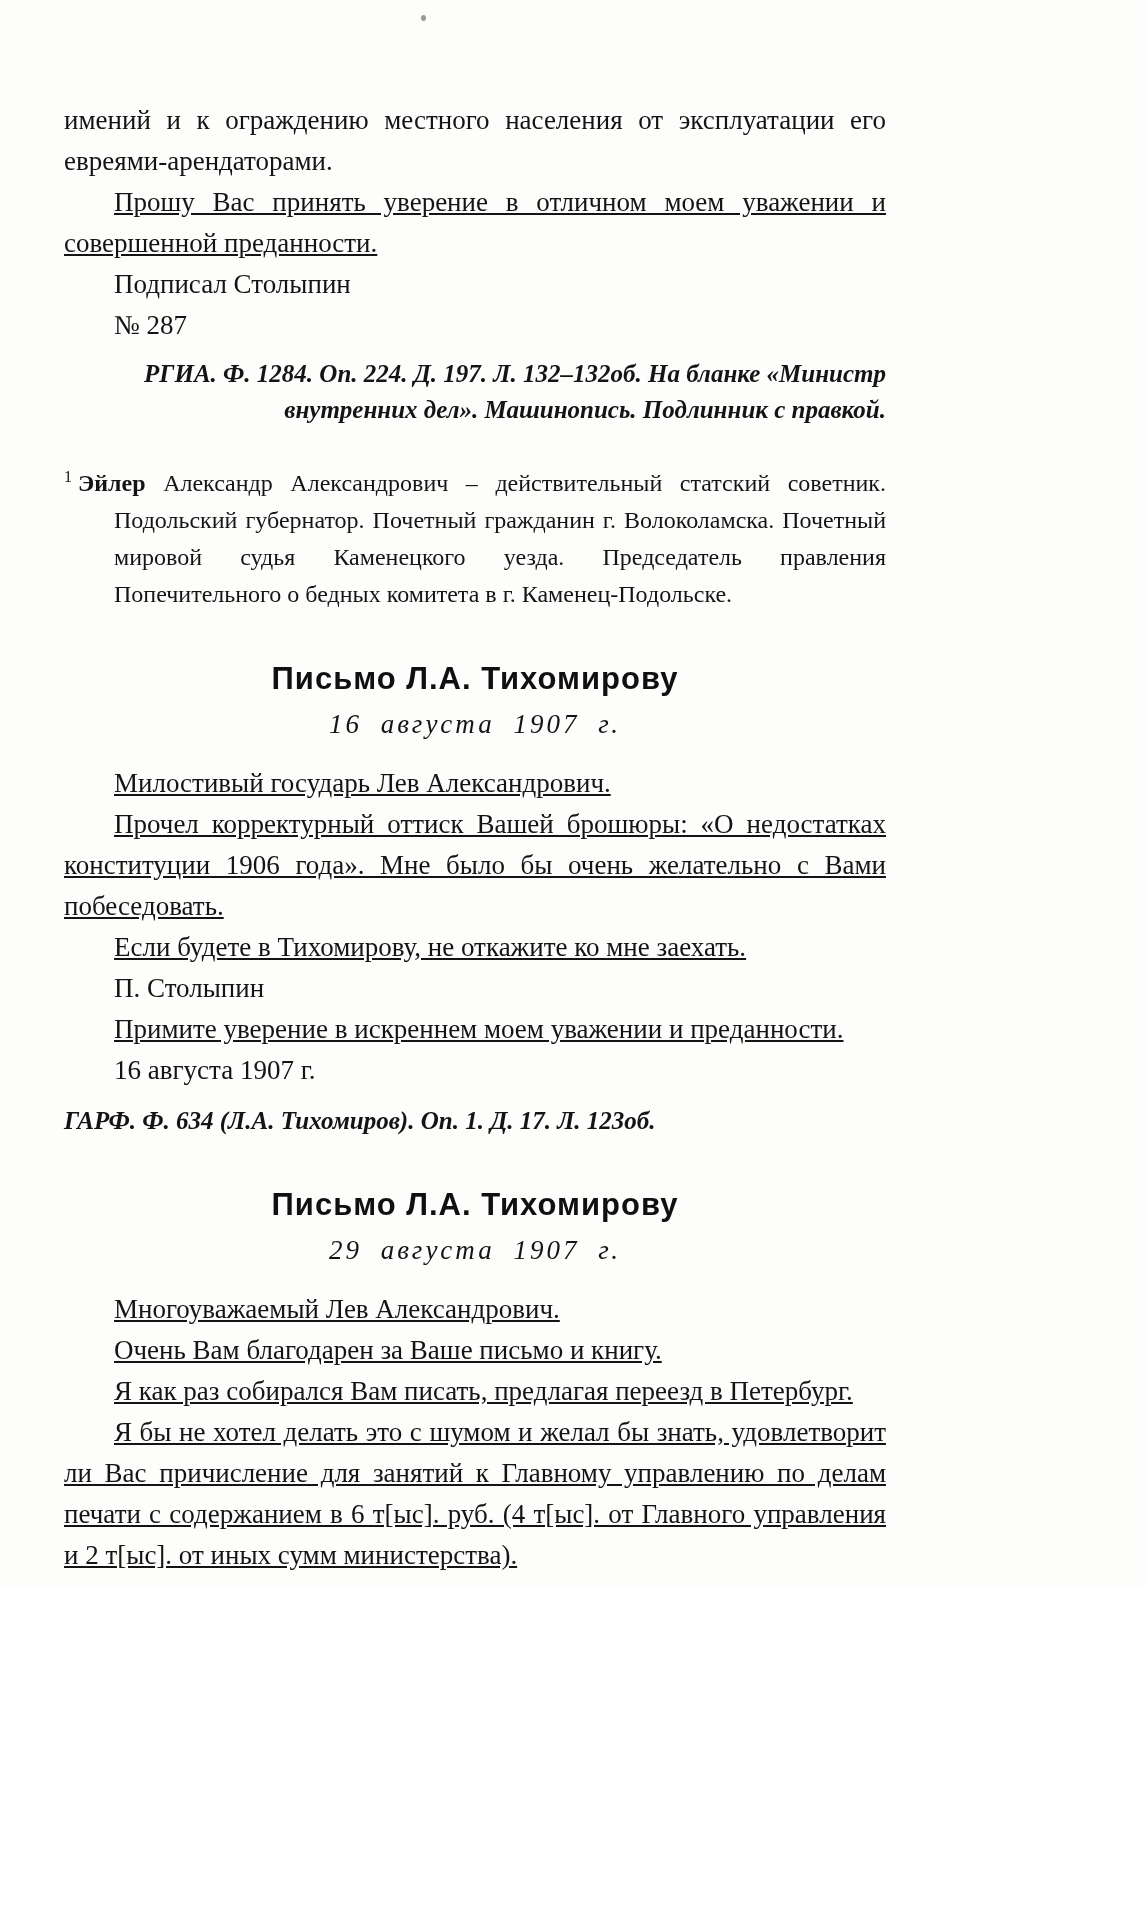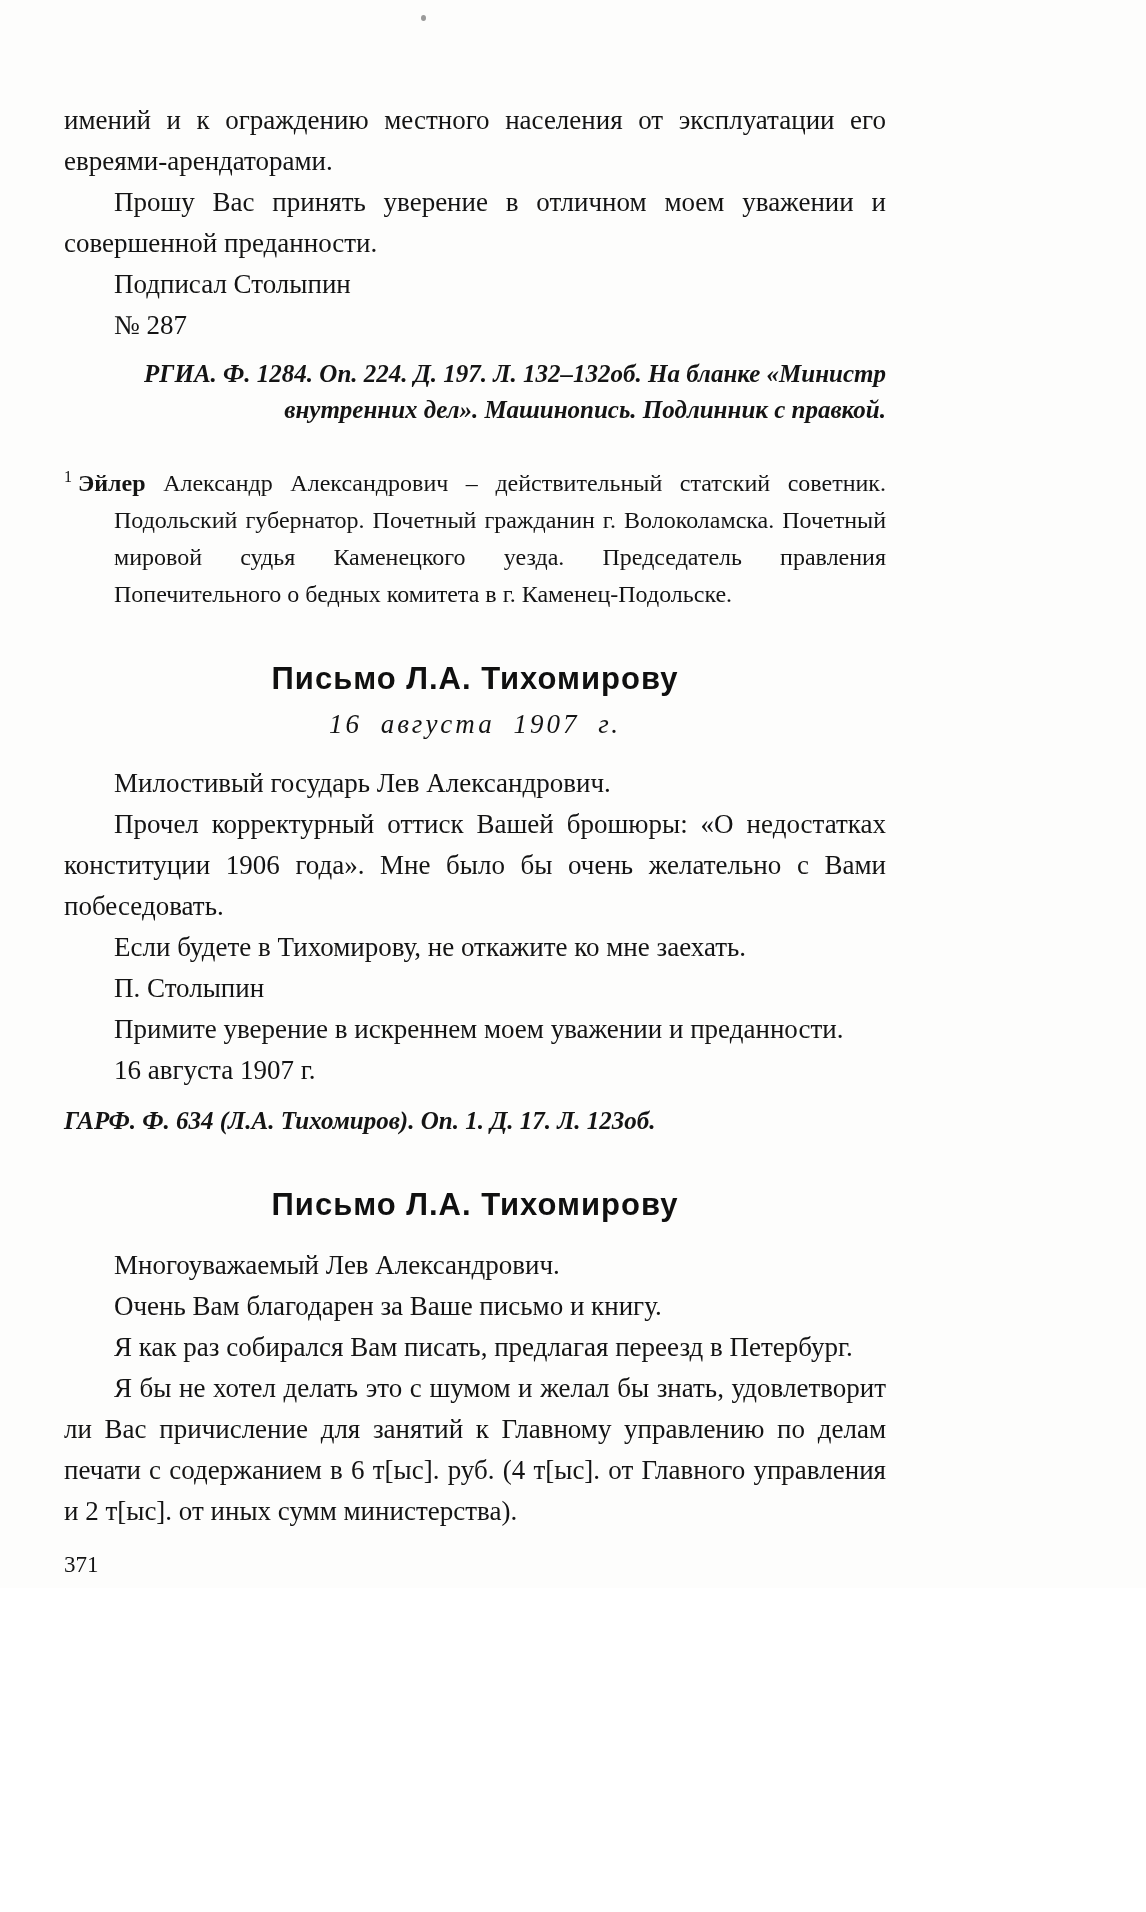--- a/index.html
+++ b/index.html
@@ -24,21 +24,21 @@
     position: absolute;
     left: 64px;
     top: 100px;
     width: 822px;
   }
   .body {
     font-size: 27px;
     line-height: 41px;
     text-align: justify;
   }
-  .indent { text-indent: 50px; }
+  .indent { text-indent: 50px; text-decoration: underline; }
   .sigline { text-align: left; text-indent: 50px; }
   .source {
     margin-top: 10px;
     margin-left: auto;
     max-width: 742px;
     font-style: italic;
     font-weight: bold;
     font-size: 25px;
     line-height: 36px;
     text-align: right;
@@ -115,20 +115,21 @@
       <p class="body indent">Прочел корректурный оттиск Вашей брошюры: «О недостатках конституции 1906 года». Мне было бы очень желательно с Вами побеседовать.</p>
       <p class="body indent">Если будете в Тихомирову, не откажите ко мне заехать.</p>
       <p class="body sigline">П. Столыпин</p>
       <p class="body indent">Примите уверение в искреннем моем уважении и преданности.</p>
       <p class="body sigline">16 августа 1907 г.</p>
     </div>
 
     <p class="source-single">ГАРФ. Ф. 634 (Л.А. Тихомиров). Оп. 1. Д. 17. Л. 123об.</p>
 
     <h2 class="letter-title">Письмо Л.А. Тихомирову</h2>
+    <p class="letter-date">29 августа 1907 г.</p>
 
     <div class="letter-body">
       <p class="body indent">Многоуважаемый Лев Александрович.</p>
       <p class="body indent">Очень Вам благодарен за Ваше письмо и книгу.</p>
       <p class="body indent">Я как раз собирался Вам писать, предлагая переезд в Петербург.</p>
       <p class="body indent">Я бы не хотел делать это с шумом и желал бы знать, удовлетворит ли Вас причисление для занятий к Главному управлению по делам печати с содержанием в 6 т[ыс]. руб. (4 т[ыс]. от Главного управления и 2 т[ыс]. от иных сумм министерства).</p>
     </div>
 
     <p class="page-number">371</p>
 

